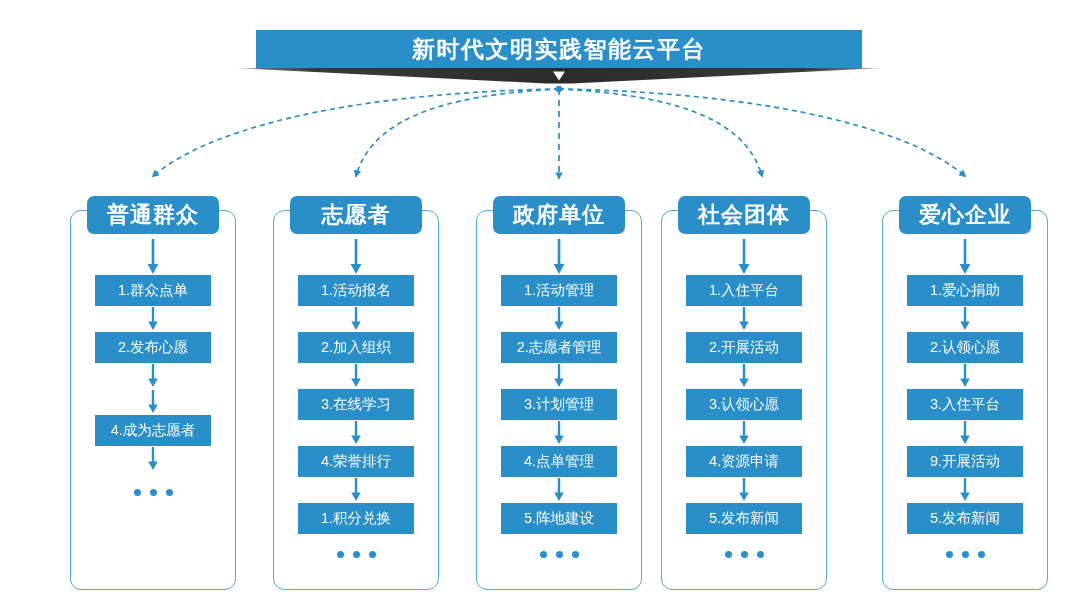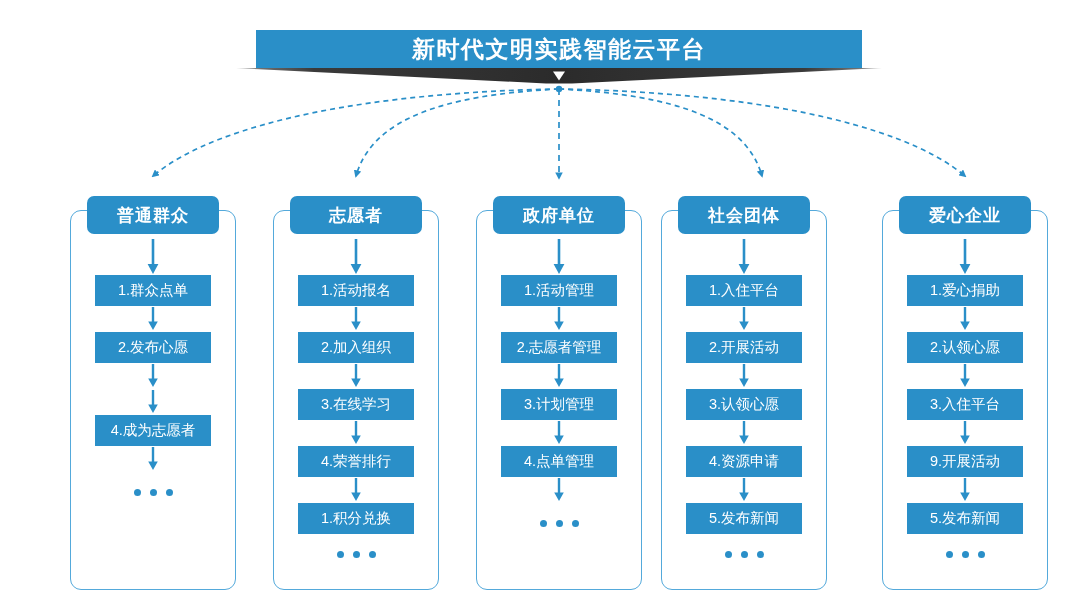--- a/index.html
+++ b/index.html
@@ -81,21 +81,21 @@
     height: 38px;
     background: #2a8fc8;
     border-radius: 7px;
     display: flex;
     align-items: center;
     justify-content: center;
     box-sizing: border-box;
   }
   .col-header-label {
     color: #ffffff;
-    font-size: 17px;
+    font-size: 22px;
     font-weight: bold;
     letter-spacing: 1px;
     white-space: nowrap;
     line-height: 1;
   }
 
   .head-arrow {
     position: absolute;
     top: 28px;
     left: 50%;
@@ -305,20 +305,23 @@
           <line x1="6" y1="1" x2="6" y2="17" stroke="#2a8fc8" stroke-width="2.4"></line>
           <polygon points="1.2,15.5 10.8,15.5 6,24" fill="#2a8fc8"></polygon>
         </svg>
         <div class="item-box">
           <span class="item-label">4.点单管理</span>
         </div>
         <svg class="step-arrow" viewBox="0 0 12 26">
           <line x1="6" y1="1" x2="6" y2="17" stroke="#2a8fc8" stroke-width="2.4"></line>
           <polygon points="1.2,15.5 10.8,15.5 6,24" fill="#2a8fc8"></polygon>
         </svg>
+        <div class="item-box">
+          <span class="item-label">5.阵地建设</span>
+        </div>
         <div class="ellipsis" title="...">
           <span></span>
           <span></span>
           <span></span>
         </div>
       </div>
     </div>
   <div class="column" id="col-3" style="left:661px;">
       <div class="col-header">
         <span class="col-header-label">社会团体</span>

